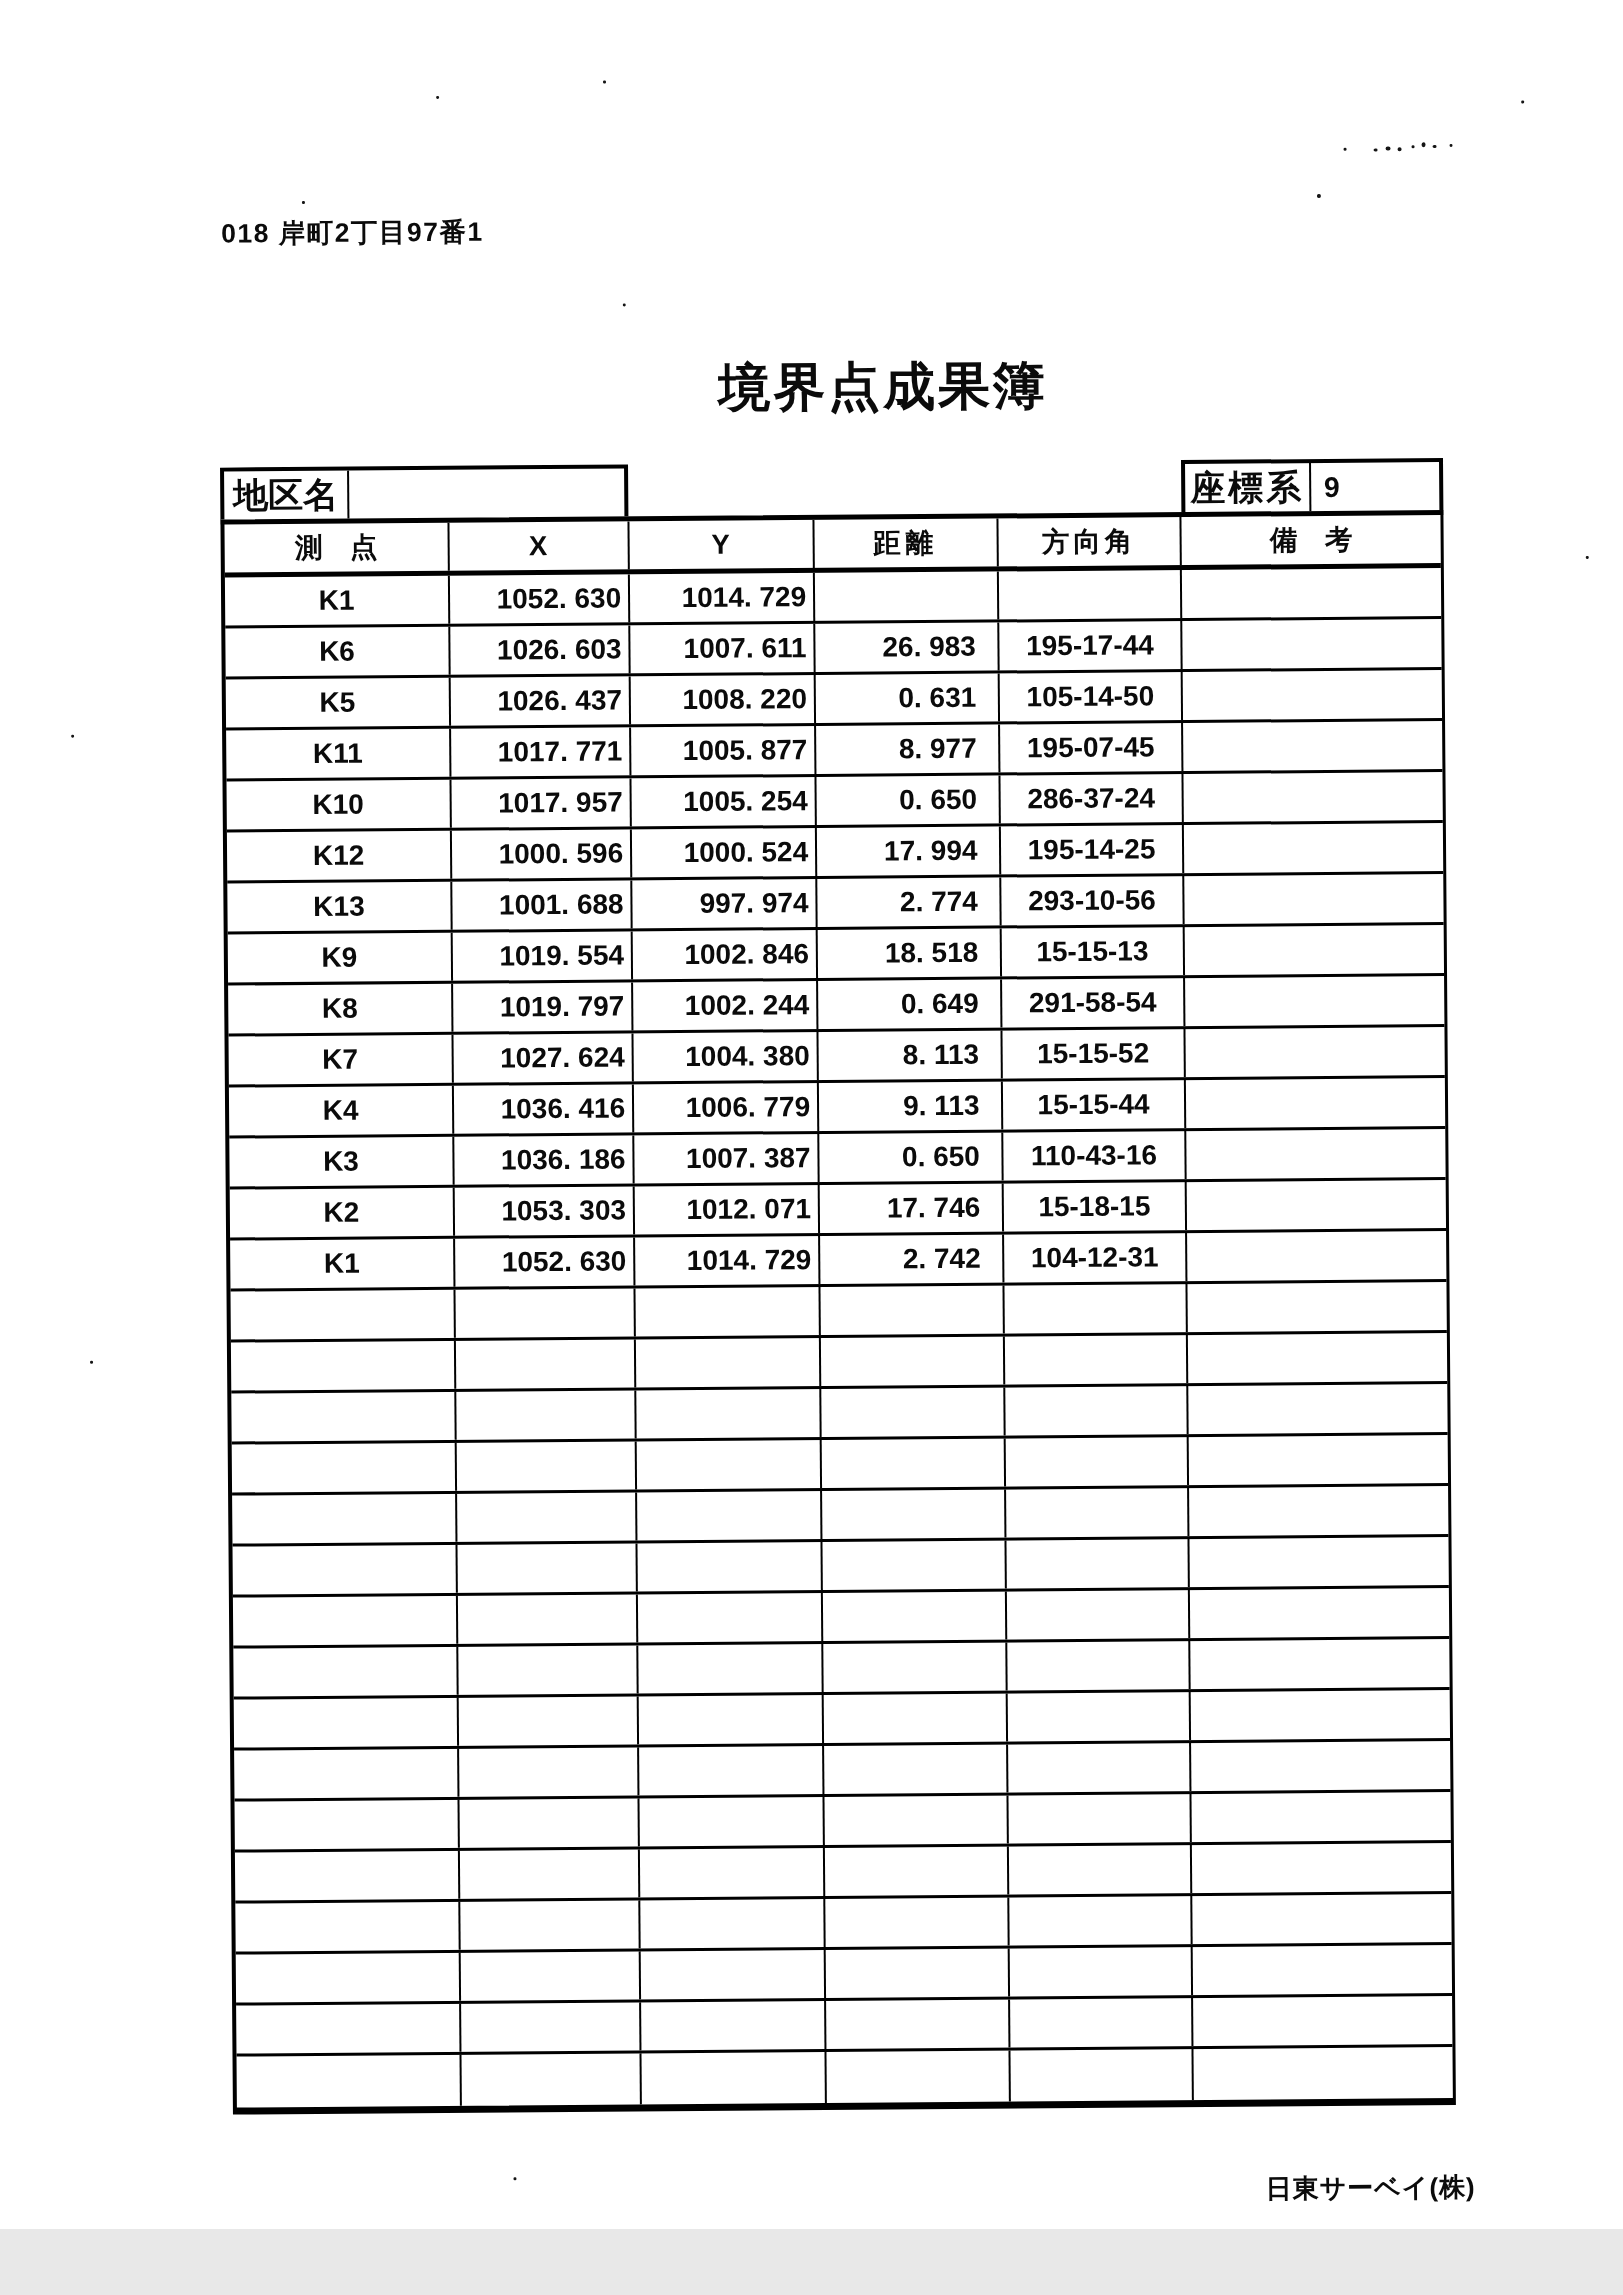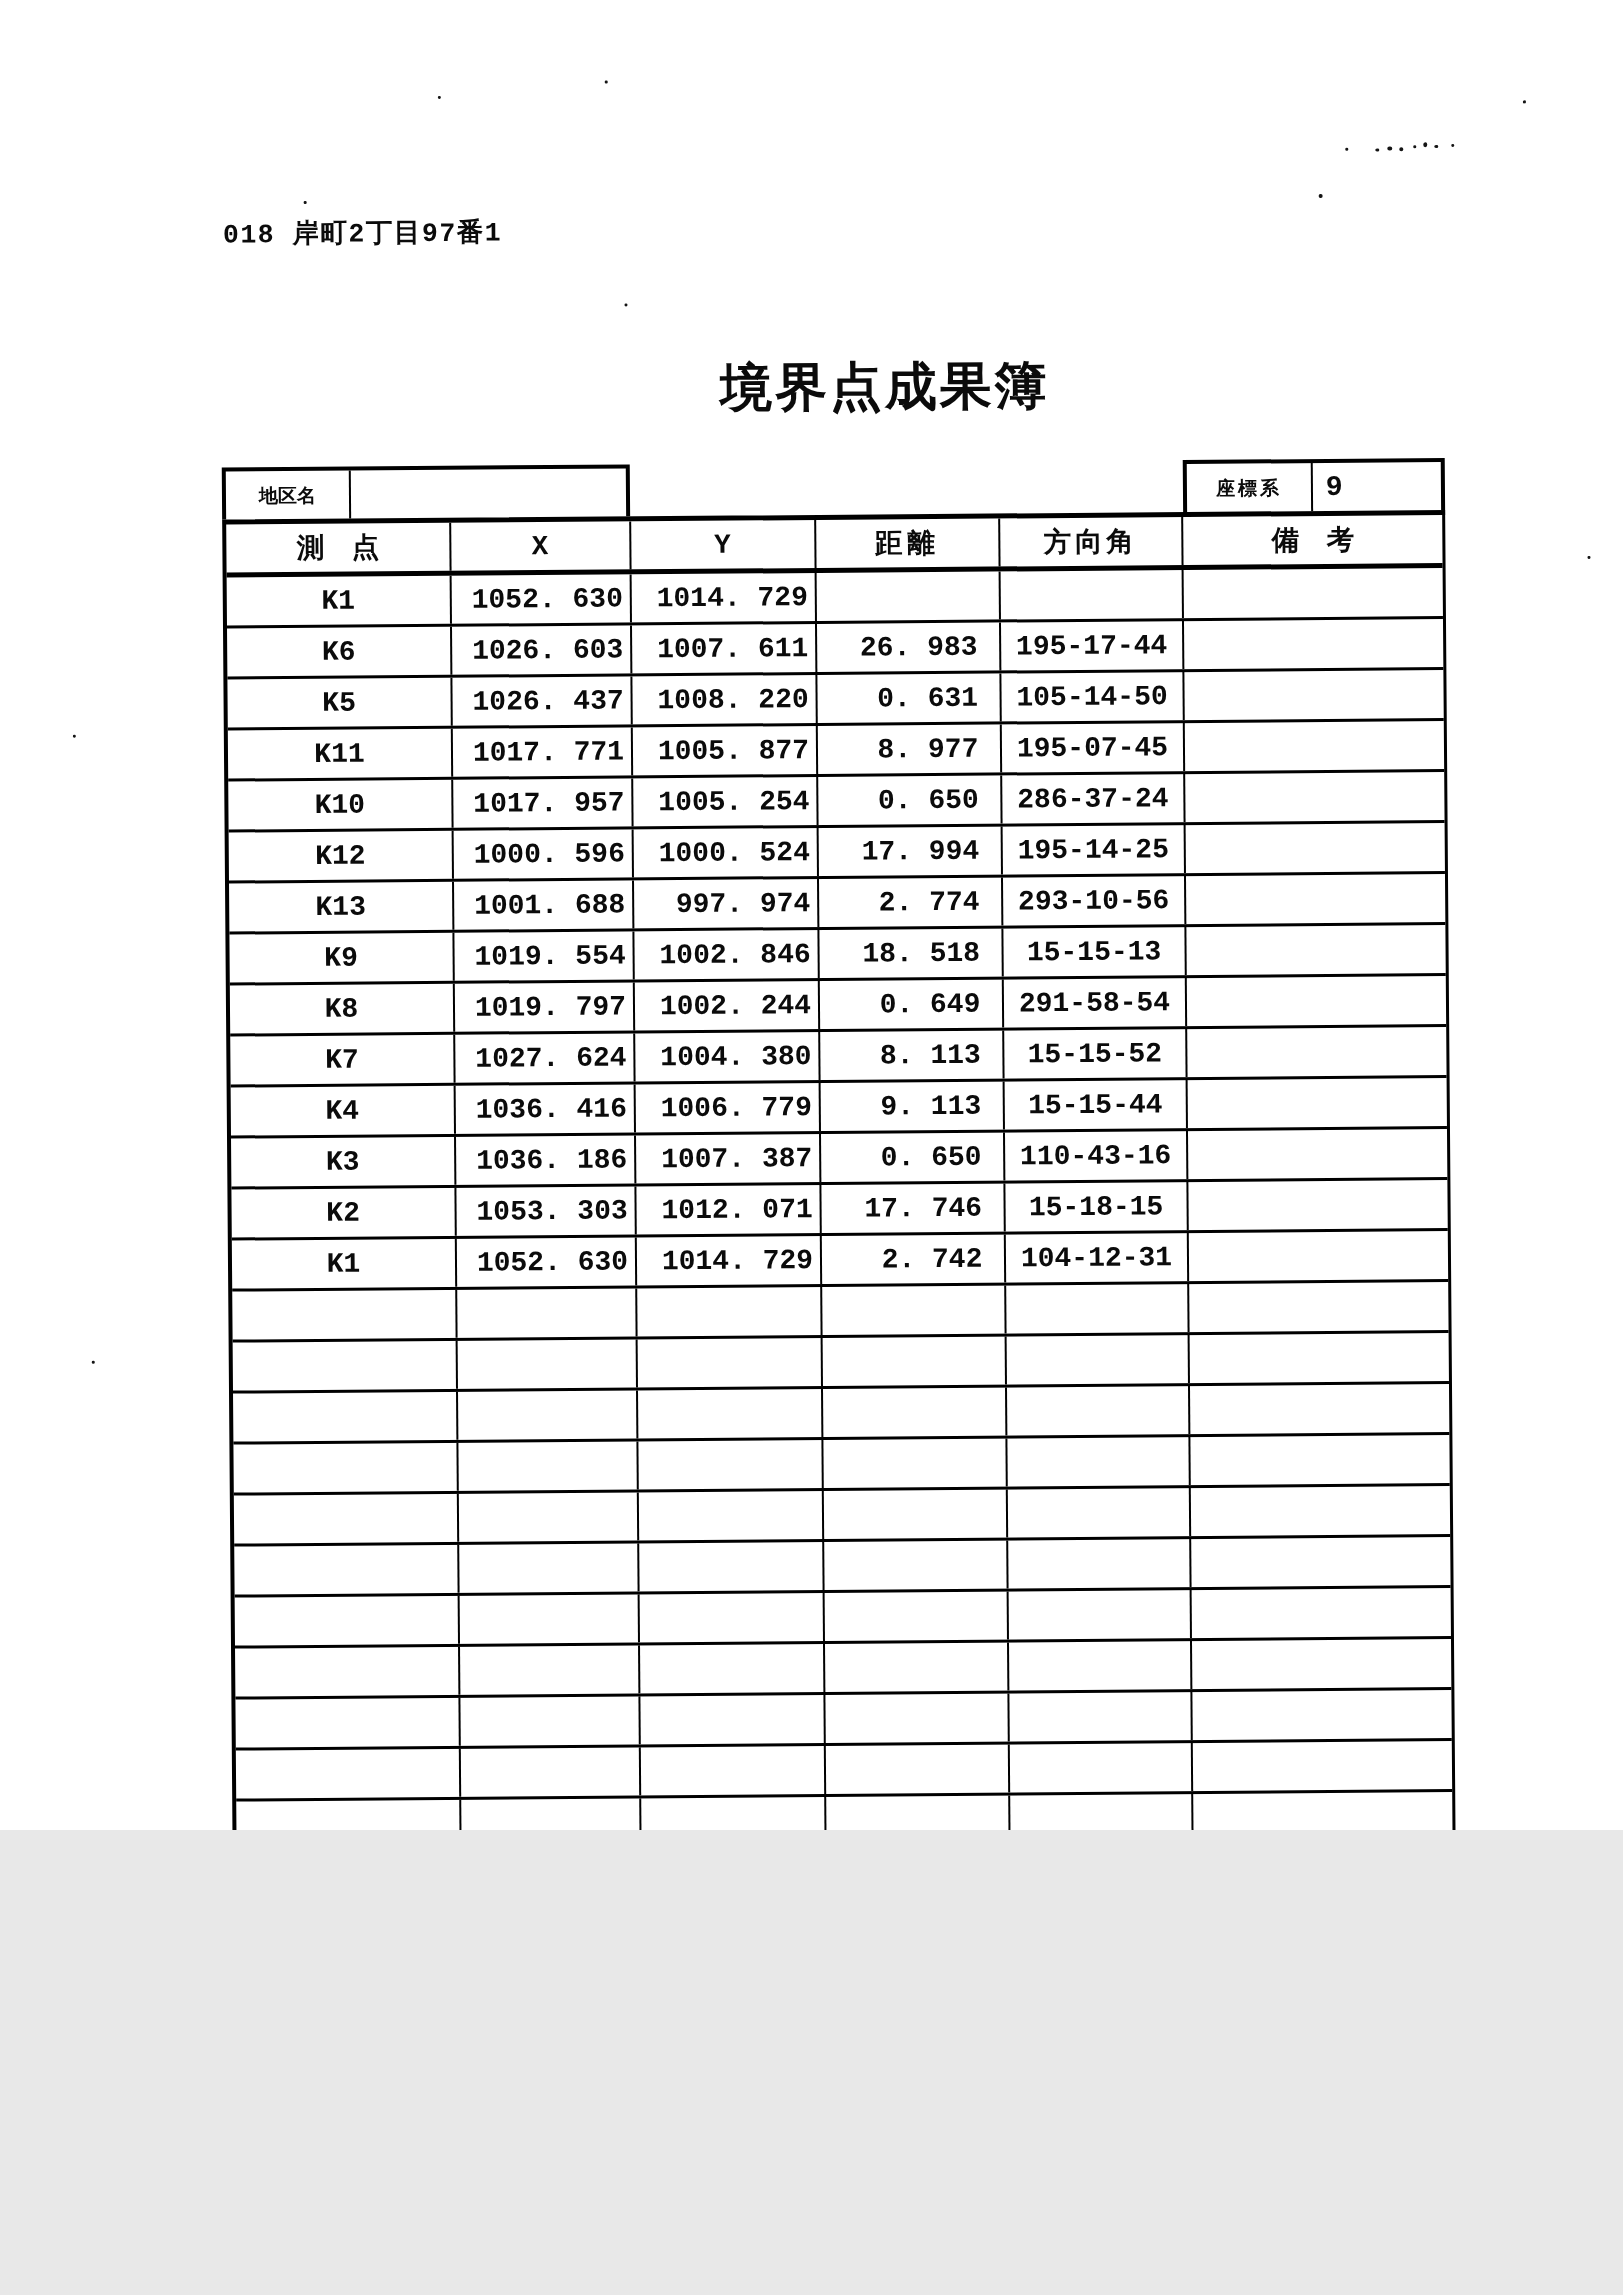--- a/index.html
+++ b/index.html
@@ -1,24 +1,24 @@
 <!DOCTYPE html>
 <html style="font-size:7.8px"><head>
 <meta charset="utf-8">
 <style>
   html, body {
     margin: 0; padding: 0;
     background: #e8e8e8;
   }
   #page {
     position: relative;
-    width: 1624px; height: 1830px;
+    width: 1624px; height: 2229px;
     background: #ffffff;
     overflow: hidden;
-    font-family: Liberation Mono, monospace;
+    font-family: Liberation Sans, sans-serif;
     color: #0b0b0b;
   }
   #sheet {
     position: absolute; inset: 0;
     transform: rotate(-0.45deg);
     transform-origin: 50% 55%;
   }
   .ref-number {
     position: absolute; left: 229px; top: 211px;
     font-size: 26.5px; font-weight: bold; letter-spacing: 1.5px;
@@ -41,21 +41,21 @@
   .info-box {
     position: absolute; top: 0; height: 57px;
     border: 4.4px solid #000; box-sizing: border-box;
     display: flex; background: #fff;
   }
   .district-box { left: 0; width: 408px; }
   .coord-box   { left: 961px; width: 262px; }
   .info-label {
     display: flex; align-items: center; justify-content: center;
     border-right: 2.9px solid #000; box-sizing: border-box;
-    font-size: 19px; font-weight: bold; white-space: nowrap;
+    font-size: 35px; font-weight: bold; white-space: nowrap;
   }
   .district-box .info-label { flex: 0 0 125px; }
   .coord-box   .info-label { flex: 0 0 126px; letter-spacing: 2.9px; }
   .info-value {
     flex: 1; display: flex; align-items: center;
     font-size: 28.4px; font-weight: bold;
   }
   .coord-box .info-value { padding-left: 12.8px; }
 
   .grid {

